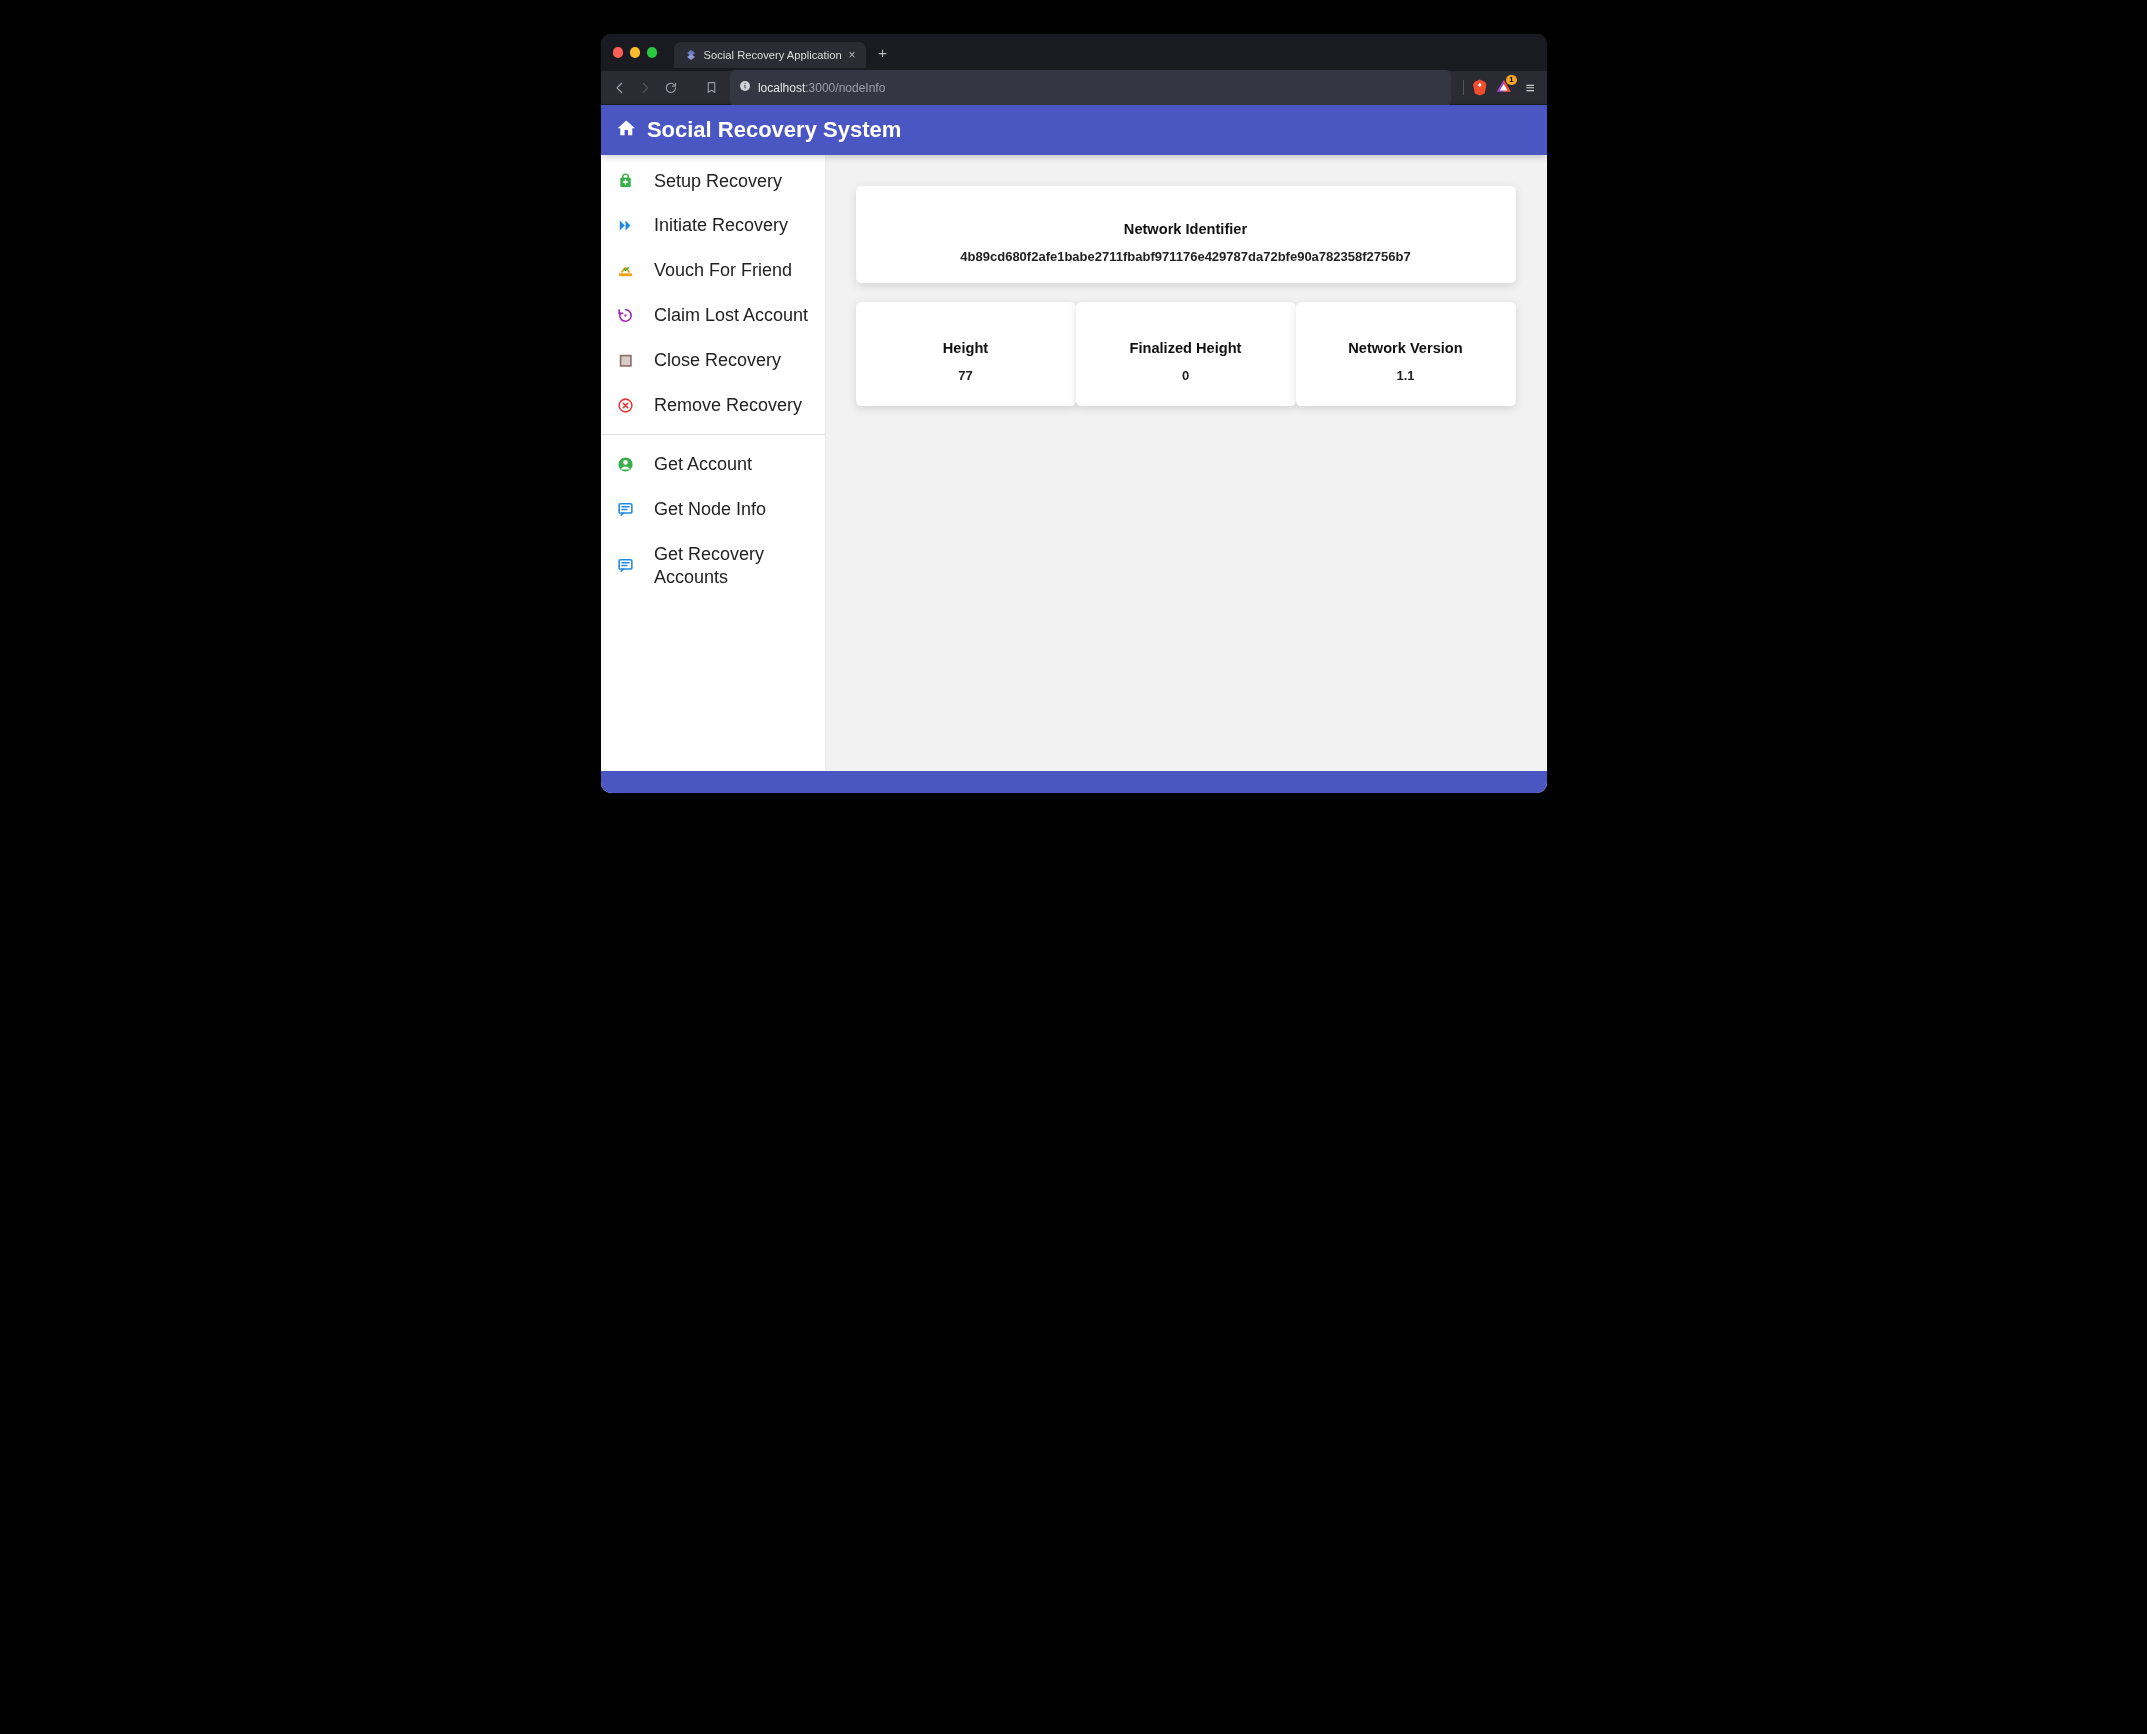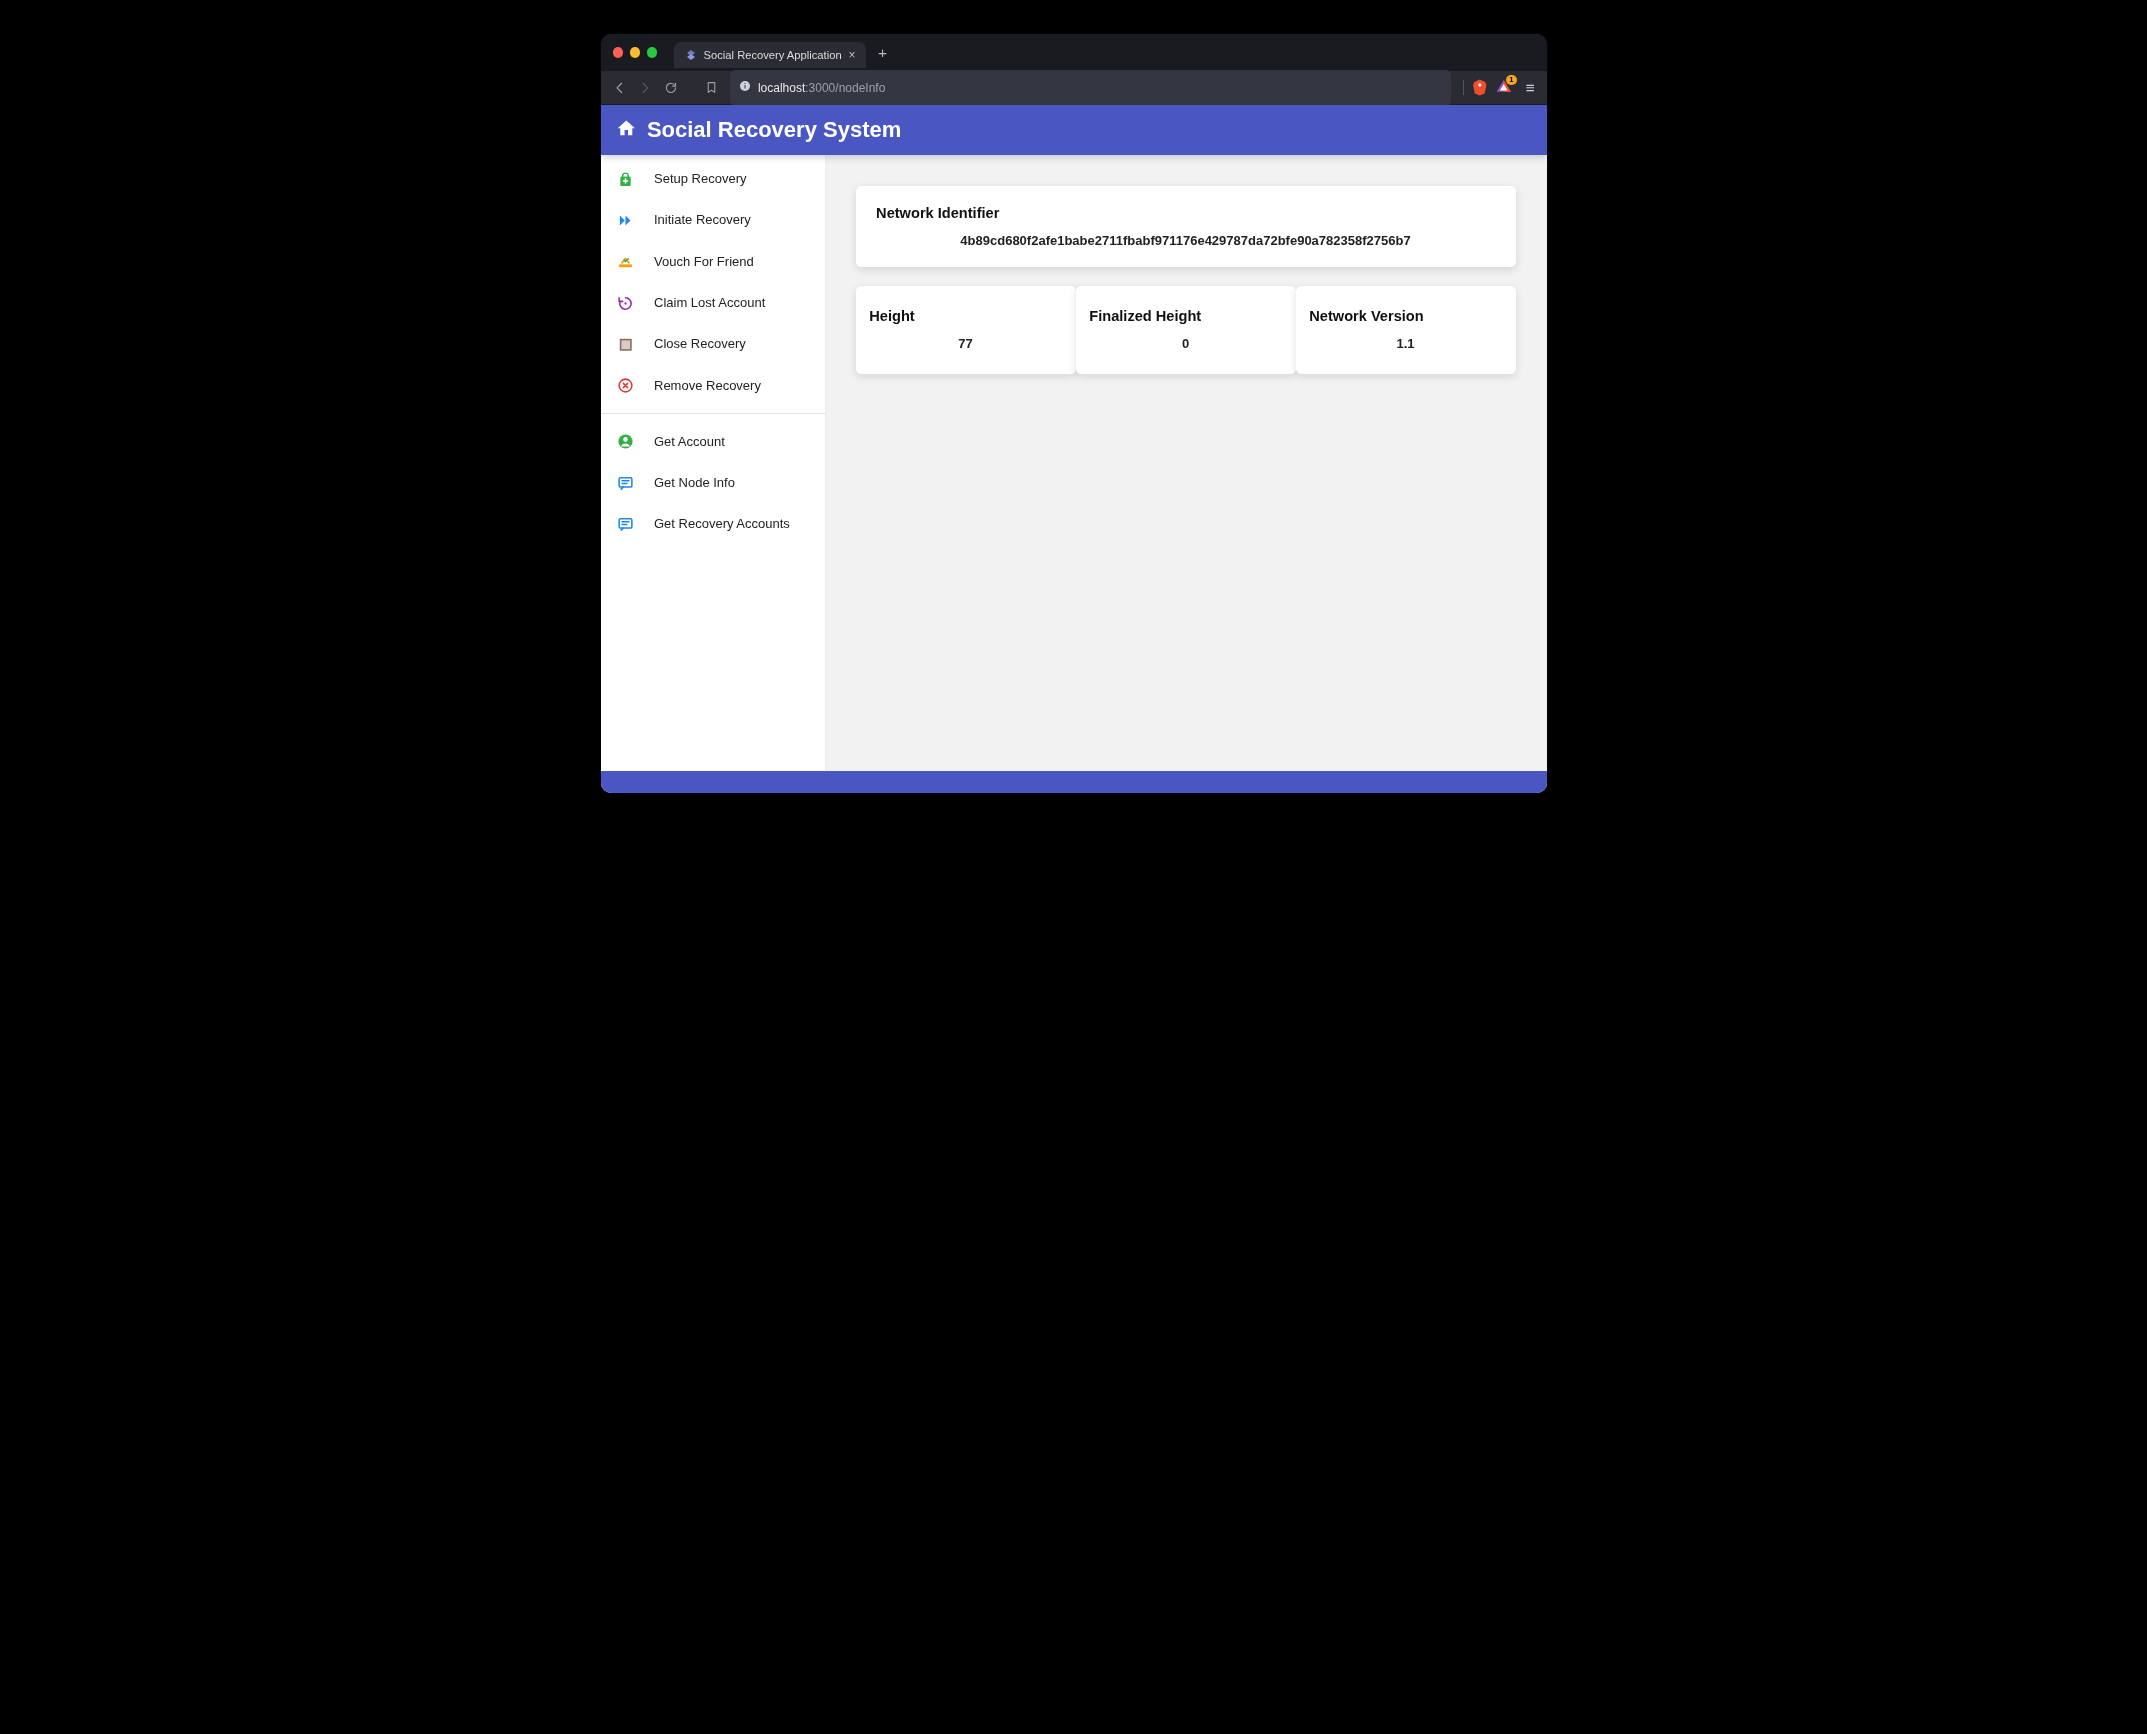--- a/index.html
+++ b/index.html
@@ -137,40 +137,40 @@
     box-shadow: 0.9px 0 3.4px rgba(0,0,0,0.05);
   }
   .side-section { padding:3.4px 0; }
   .side-divider { height:0.9px; background:var(--sidebar-border); margin:3.4px 0; }
 
   .side-item {
     display:flex; align-items:center;
     gap: 19px;
     padding: 11.2px 15.5px;
     color:#222;
-    font-size: 13px;
+    font-size: 18px;
     cursor:pointer;
   }
   .side-icon { width:19px; height:19px; display:flex; align-items:center; justify-content:center; flex-shrink:0; }
   .side-label { line-height:1.25; }
 
   .content {
     flex:1;
     padding: 31px;
     display:flex;
     flex-direction:column;
     gap:19px;
   }
   .card {
     background: var(--card-bg);
     border-radius: 5.2px;
     box-shadow: var(--shadow-lg);
     padding: 19px 20.6px;
   }
-  .card-title { font-size:14.6px; font-weight:700; color:#111; margin-bottom:12px;}
+  .card-title { font-size:14.6px; font-weight:700; color:#111; text-align:center; margin-bottom:12px;margin-top:16px;}
   .card-value { font-size:13px; font-weight:700; color:#222; text-align:center; word-break:break-all;}
   .card-value.small { font-size:13px; font-weight:700; margin-top:8px;}
 
   .cards-row { display:flex; }
   .cards-row .card { flex:1; padding:22.4px 13.8px; }
 
   .app-footer {
     height:22.4px;
     background: var(--brand-blue);
   }

